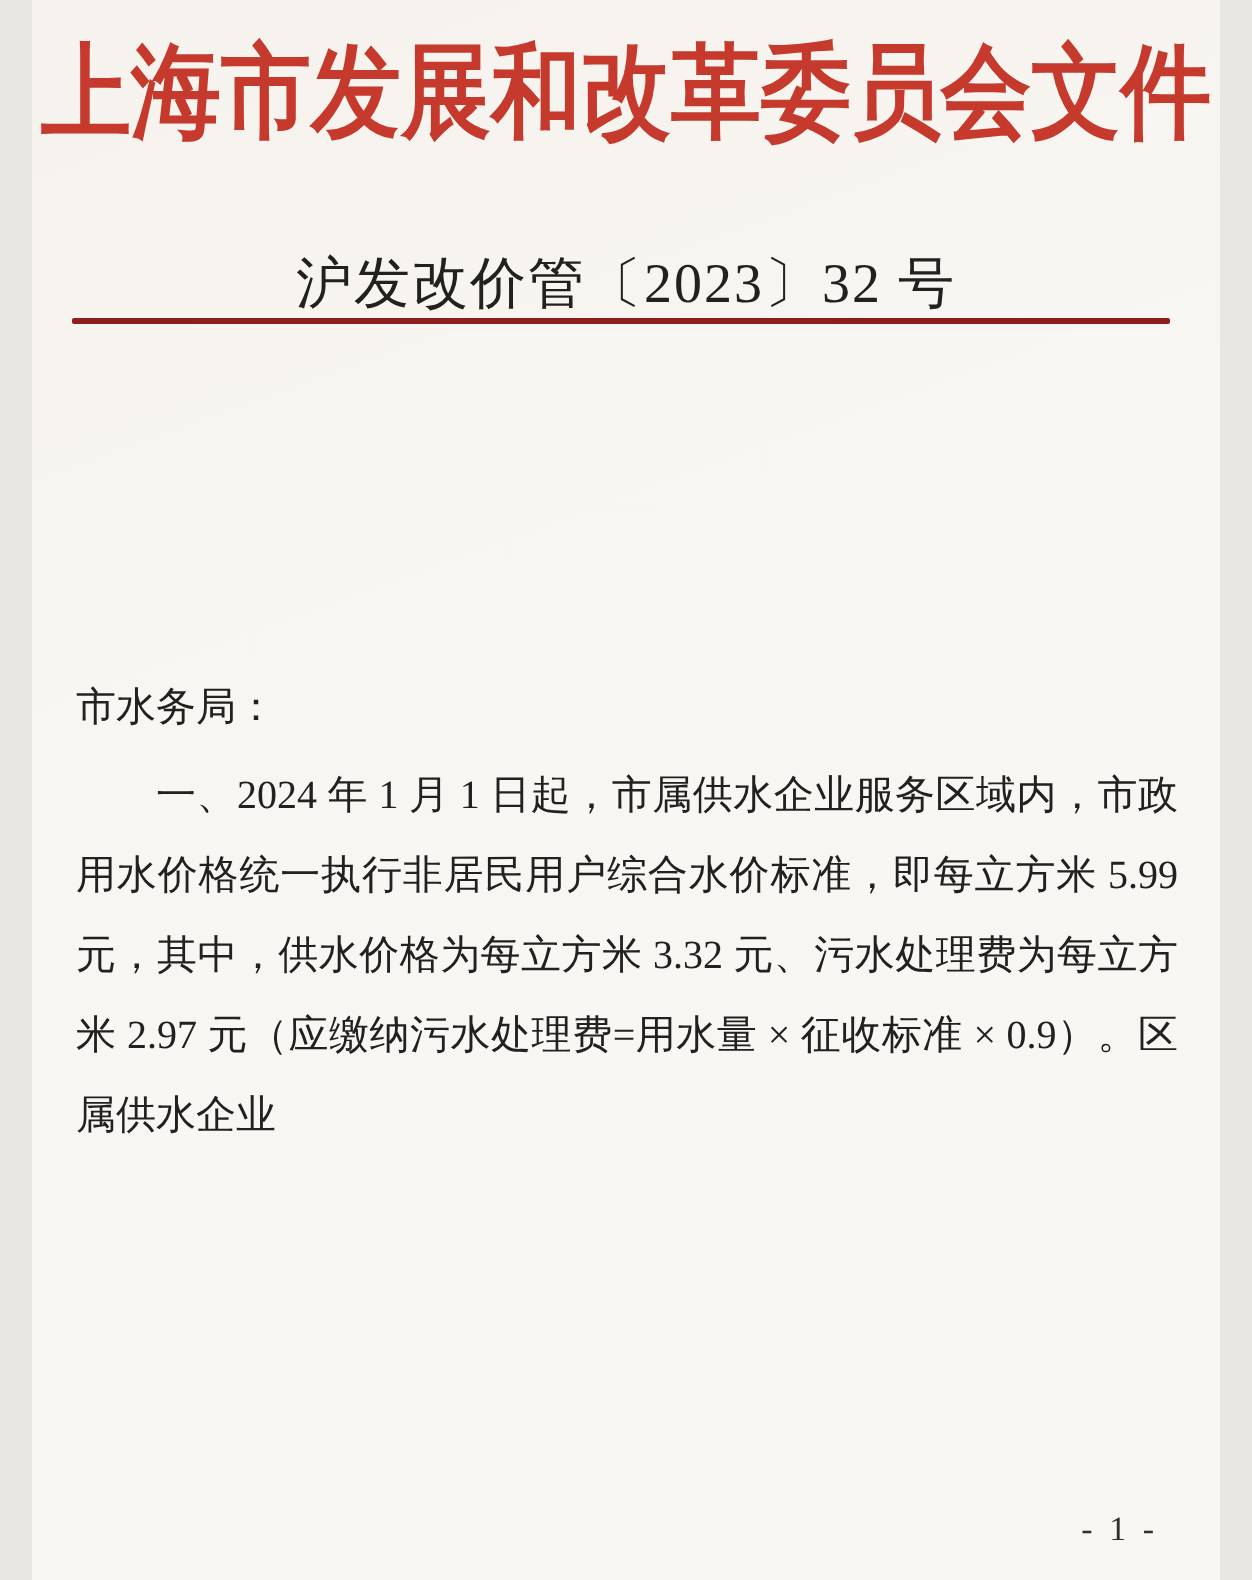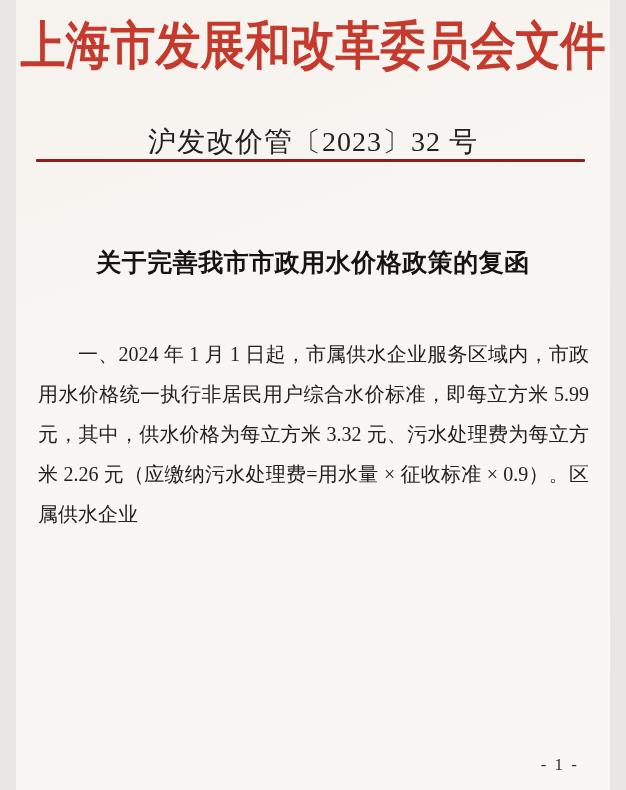--- a/index.html
+++ b/index.html
@@ -96,21 +96,21 @@
 <body>
 
 <div class="page">
 
   <div class="letterhead">上海市发展和改革委员会文件</div>
 
   <div class="docnum">沪发改价管〔2023〕32 号</div>
 
   <div class="rule"></div>
 
-  <div class="doc-title">关于完善我市市政用水价格政策的复函</div>
 
   <div class="body-text">
-    <p class="para">一、2024 年 1 月 1 日起，市属供水企业服务区域内，市政用水价格统一执行非居民用户综合水价标准，即每立方米 5.99 元，其中，供水价格为每立方米 3.32 元、污水处理费为每立方米 2.26 元（应缴纳污水处理费=用水量 × 征收标准 × 0.9）。区属供水企业</p>
+    <div class="addressee">市水务局：</div>
+    <p class="para">一、2024 年 1 月 1 日起，市属供水企业服务区域内，市政用水价格统一执行非居民用户综合水价标准，即每立方米 5.99 元，其中，供水价格为每立方米 3.32 元、污水处理费为每立方米 2.97 元（应缴纳污水处理费=用水量 × 征收标准 × 0.9）。区属供水企业</p>
   </div>
 
   <div class="pagenum">- 1 -</div>
 
 </div>
 
 </body></html>

